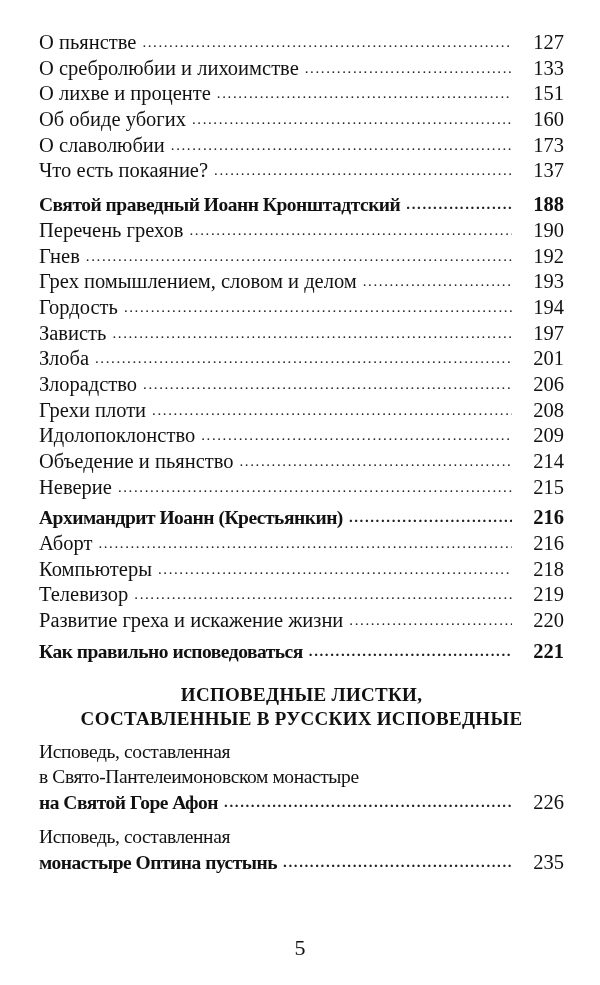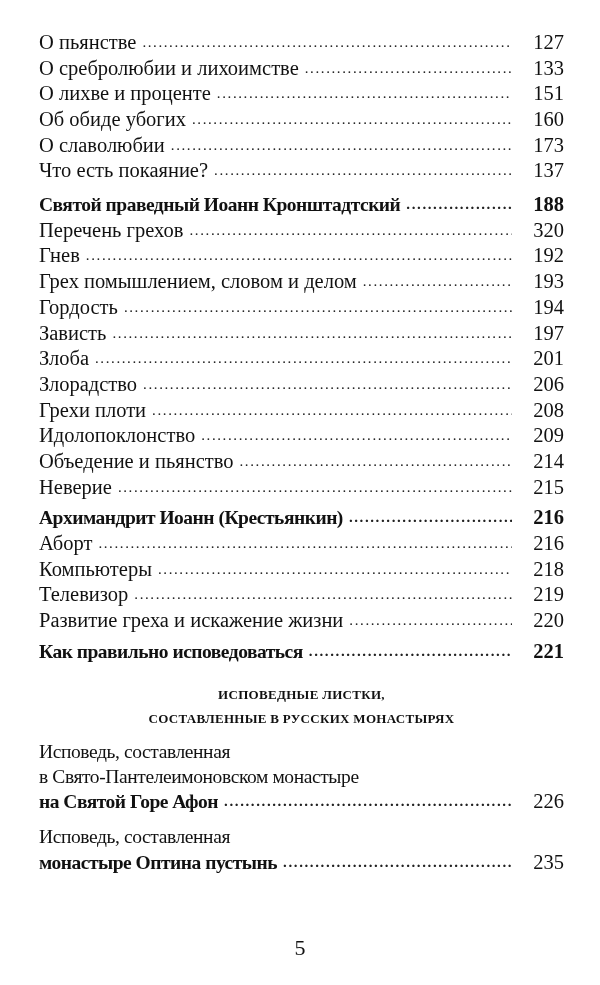--- a/index.html
+++ b/index.html
@@ -3,39 +3,39 @@
 <meta charset="utf-8">
 <style>
   html, body { margin: 0; padding: 0; background: #ffffff; }
   body {
     width: 600px; height: 985px; overflow: hidden; position: relative;
     font-family: "Liberation Serif", "DejaVu Serif", serif;
     color: #111111;
   }
   .page { position: absolute; left: 39px; top: 30px; width: 525px; }
   .row {
-    display: flex; align-items: flex-end;
+    display: flex; align-items: flex-start;
     font-size: 20.5px; line-height: 25.7px; height: 25.7px;
     white-space: nowrap;
   }
   .row .title { flex: 0 0 auto; }
   .row .leader {
     flex: 1 1 auto; overflow: hidden; margin: 0 0 0 6px;
     font-size: 15px; letter-spacing: 1.6px; color: #222;
   }
   .row .leader::before {
     content: "................................................................................................................................................";
   }
   .row .page-num { flex: 0 0 auto; width: 52px; text-align: right; }
   .row.bold { font-weight: bold; }
   .row.bold .title { letter-spacing: -0.5px; font-size: 19.5px; }
   .gap-sm { height: 5px; }
   .gap-md { height: 8px; }
   .section-heading {
-    text-align: center; font-weight: bold; font-size: 13px;
+    text-align: center; font-weight: bold; font-size: 19px;
     line-height: 24px; letter-spacing: 0.3px;
   }
   .multi .line { font-weight: normal; font-size: 19.5px; letter-spacing: -0.4px; line-height: 25.5px; height: 25.5px; white-space: nowrap; }
   .folio {
     position: absolute; left: 0; width: 600px; top: 935px;
     text-align: center; font-size: 22px;
   }
 </style>
 </head>
 <body>
@@ -80,21 +80,21 @@
   <div class="row bold">
       <span class="title">Святой праведный Иоанн Кронштадтский</span>
       <span class="leader"></span>
       <span class="page-num">188</span>
     </div>
 
   <div>
     <div class="row">
         <span class="title">Перечень грехов</span>
         <span class="leader"></span>
-        <span class="page-num">320</span>
+        <span class="page-num">190</span>
       </div>
     <div class="row">
         <span class="title">Гнев</span>
         <span class="leader"></span>
         <span class="page-num">192</span>
       </div>
     <div class="row">
         <span class="title">Грех помышлением, словом и делом</span>
         <span class="leader"></span>
         <span class="page-num">193</span>
@@ -177,21 +177,21 @@
   <div class="row bold">
       <span class="title">Как правильно исповедоваться</span>
       <span class="leader"></span>
       <span class="page-num">221</span>
     </div>
 
   <div style="height:18px"></div>
 
   <div class="section-heading">
     <div>ИСПОВЕДНЫЕ ЛИСТКИ,</div>
-    <div>СОСТАВЛЕННЫЕ В РУССКИХ МОНАСТЫРЯХ</div>
+    <div>СОСТАВЛЕННЫЕ В РУССКИХ ИСПОВЕДНЫЕ</div>
   </div>
 
   <div style="height:8px"></div>
 
   <div class="multi">
     <div class="line">Исповедь, составленная</div>
     <div class="line">в Свято-Пантелеимоновском монастыре</div>
     <div class="row bold">
         <span class="title">на Святой Горе Афон</span>
         <span class="leader"></span>

